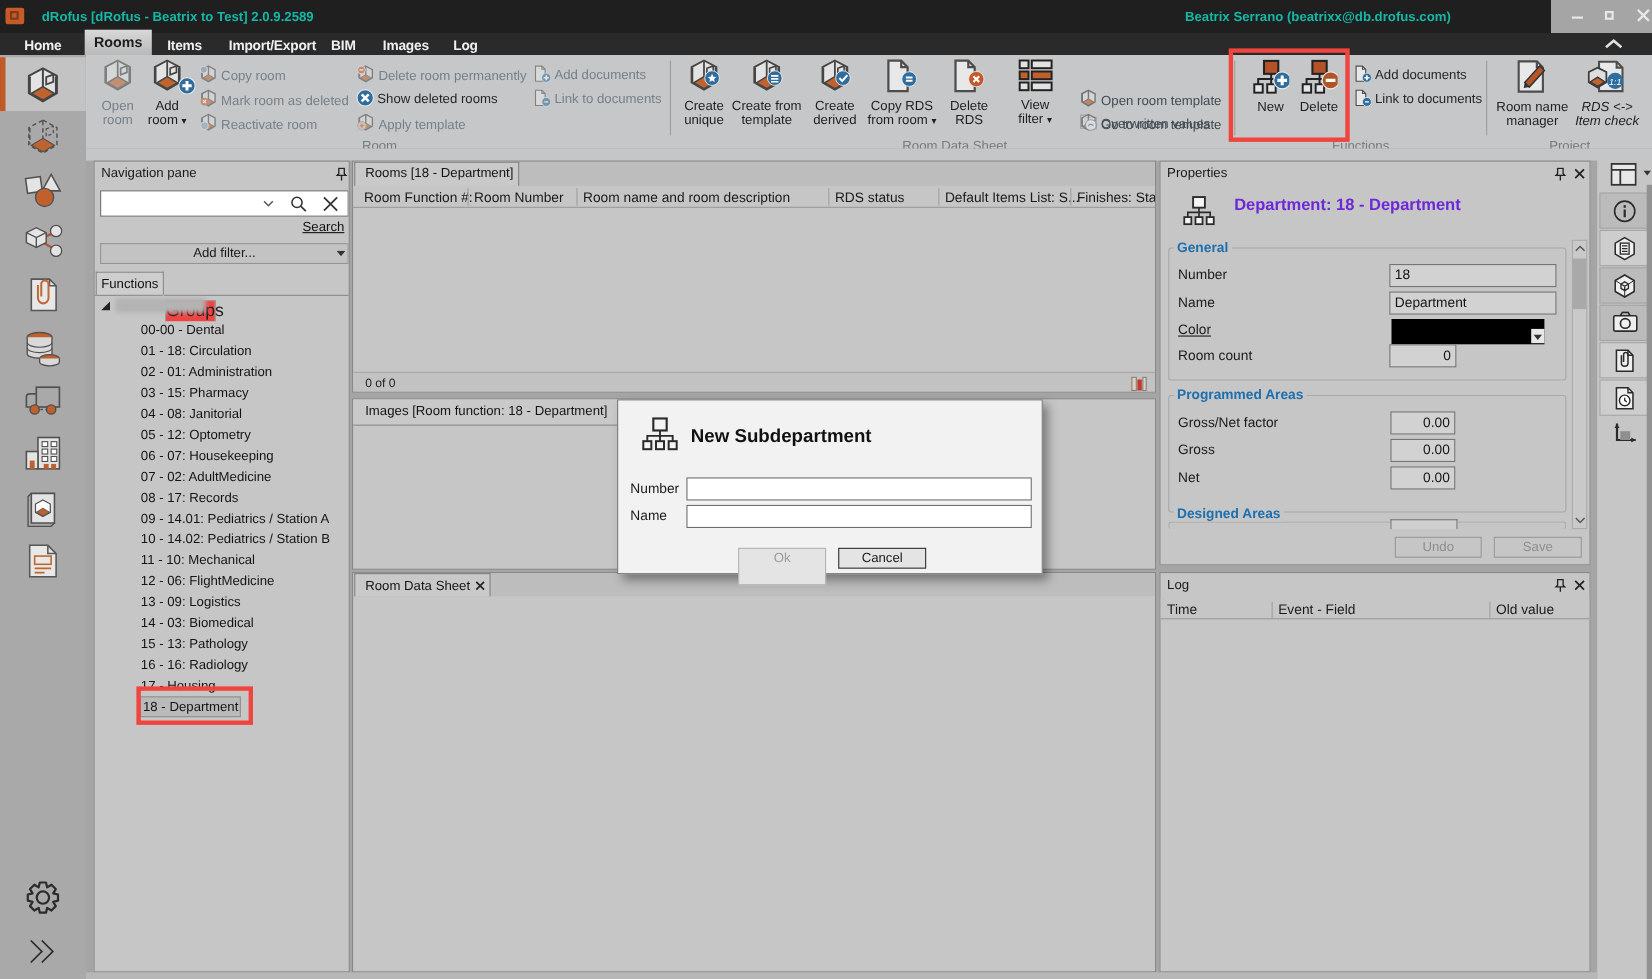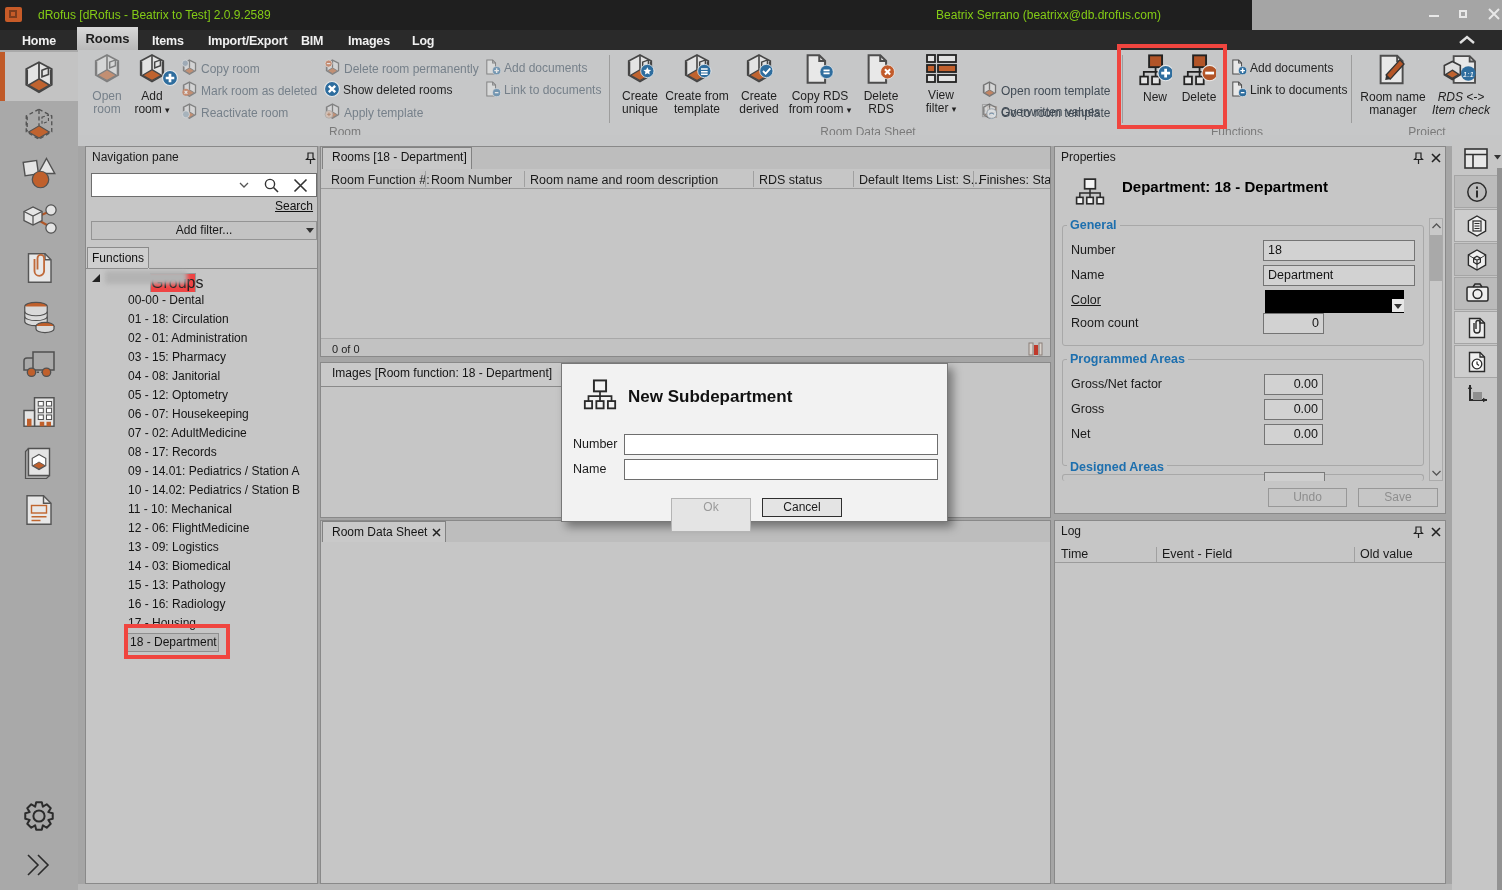--- a/index.html
+++ b/index.html
@@ -1,20 +1,20 @@
 <!DOCTYPE html>
 <html><head>
 <meta charset="utf-8">
 <style>
 * { margin:0; padding:0; box-sizing:border-box; }
 html,body { width:1502px; height:890px; overflow:hidden; }
 body { font-family:"Liberation Sans", sans-serif; position:relative; background:#a5a5a5; }
 .abs { position:absolute; }
 
-#titlebar { left:0; top:0; width:1252px; height:30px; background:#1f1f1f; color:#84cc16; }
+#titlebar { left:0; top:0; width:1410px; height:30px; background:#1f1f1f; color:#14b8a6;font-weight:bold; }
 #tabrow { left:0; top:30px; width:1502px; height:20px; background:#2a2a2a; }
 .toptab { position:absolute; top:4px; font-size:12.5px; font-weight:bold; color:#f0f0f0; letter-spacing:-0.2px; }
 
 #ribbon { left:78px; top:50px; width:1424px; height:85px; background:#c6c7c8; }
 #ribbonstrip { left:78px; top:135px; width:1424px; height:11px; background:#c5c6c7; }
 .grouplabel { position:absolute; top:75px; font-size:12px; color:#7a7a7a; text-align:center; }
 .gsep { position:absolute; top:5px; height:68px; width:1px; background:#9d9d9d; }
 .bigbtn { position:absolute; top:3px; text-align:center; font-size:12px; color:#1f1f1f; }
 .bigbtn .lbl { margin-top:2px; line-height:13px; }
 .smallrow { position:absolute; height:16px; font-size:12px; color:#262626; white-space:nowrap; }
@@ -432,21 +432,21 @@
   <div class="ptitle">Properties</div>
   <svg class="abs" style="left:358px;top:5px;" width="11" height="13" viewBox="0 0 11 13">
       <path d="M3 1 L8 1 L8 6 L9.5 7.5 L1.5 7.5 L3 6 Z M5.5 7.5 L5.5 12" fill="none" stroke="#222" stroke-width="1.2"></path>
     </svg>
   <svg class="abs" style="left:376px;top:6px;" width="10" height="10">
       <path d="M1 1 L9 9 M9 1 L1 9" stroke="#222" stroke-width="1.6"></path>
     </svg>
   <svg class="abs" style="left:20px;top:29px;" width="30" height="32" viewBox="0 0 28 28">
       <use href="#orgchart"></use>
     </svg>
-  <div class="abs" style="left:67px;top:31px;font-size:15px;font-weight:bold;color:#000000;">Department: 18 - Department</div>
+  <div class="abs" style="left:67px;top:31px;font-size:15px;font-weight:bold;color:#6d28d9;">Department: 18 - Department</div>
   <div class="abs gbox" style="left:7px;top:78px;width:362px;height:121px;"></div>
   <div class="abs glabel" style="left:12px;top:71px;">General</div>
   <div class="abs flabel" style="left:16px;top:96px;">Number</div>
   <div class="abs finput" style="left:208px;top:93px;width:152px;">18</div>
   <div class="abs flabel" style="left:16px;top:121px;">Name</div>
   <div class="abs finput" style="left:208px;top:118px;width:152px;">Department</div>
   <div class="abs flabel" style="left:16px;top:146px;text-decoration:underline;">Color</div>
   <div class="abs" style="left:210px;top:143px;width:139px;height:23px;background:#000;"></div>
   <div class="abs" style="left:337px;top:152px;width:12px;height:13px;background:#e8e8e8;"></div>
   <svg class="abs" style="left:339px;top:157px;" width="8" height="5">

